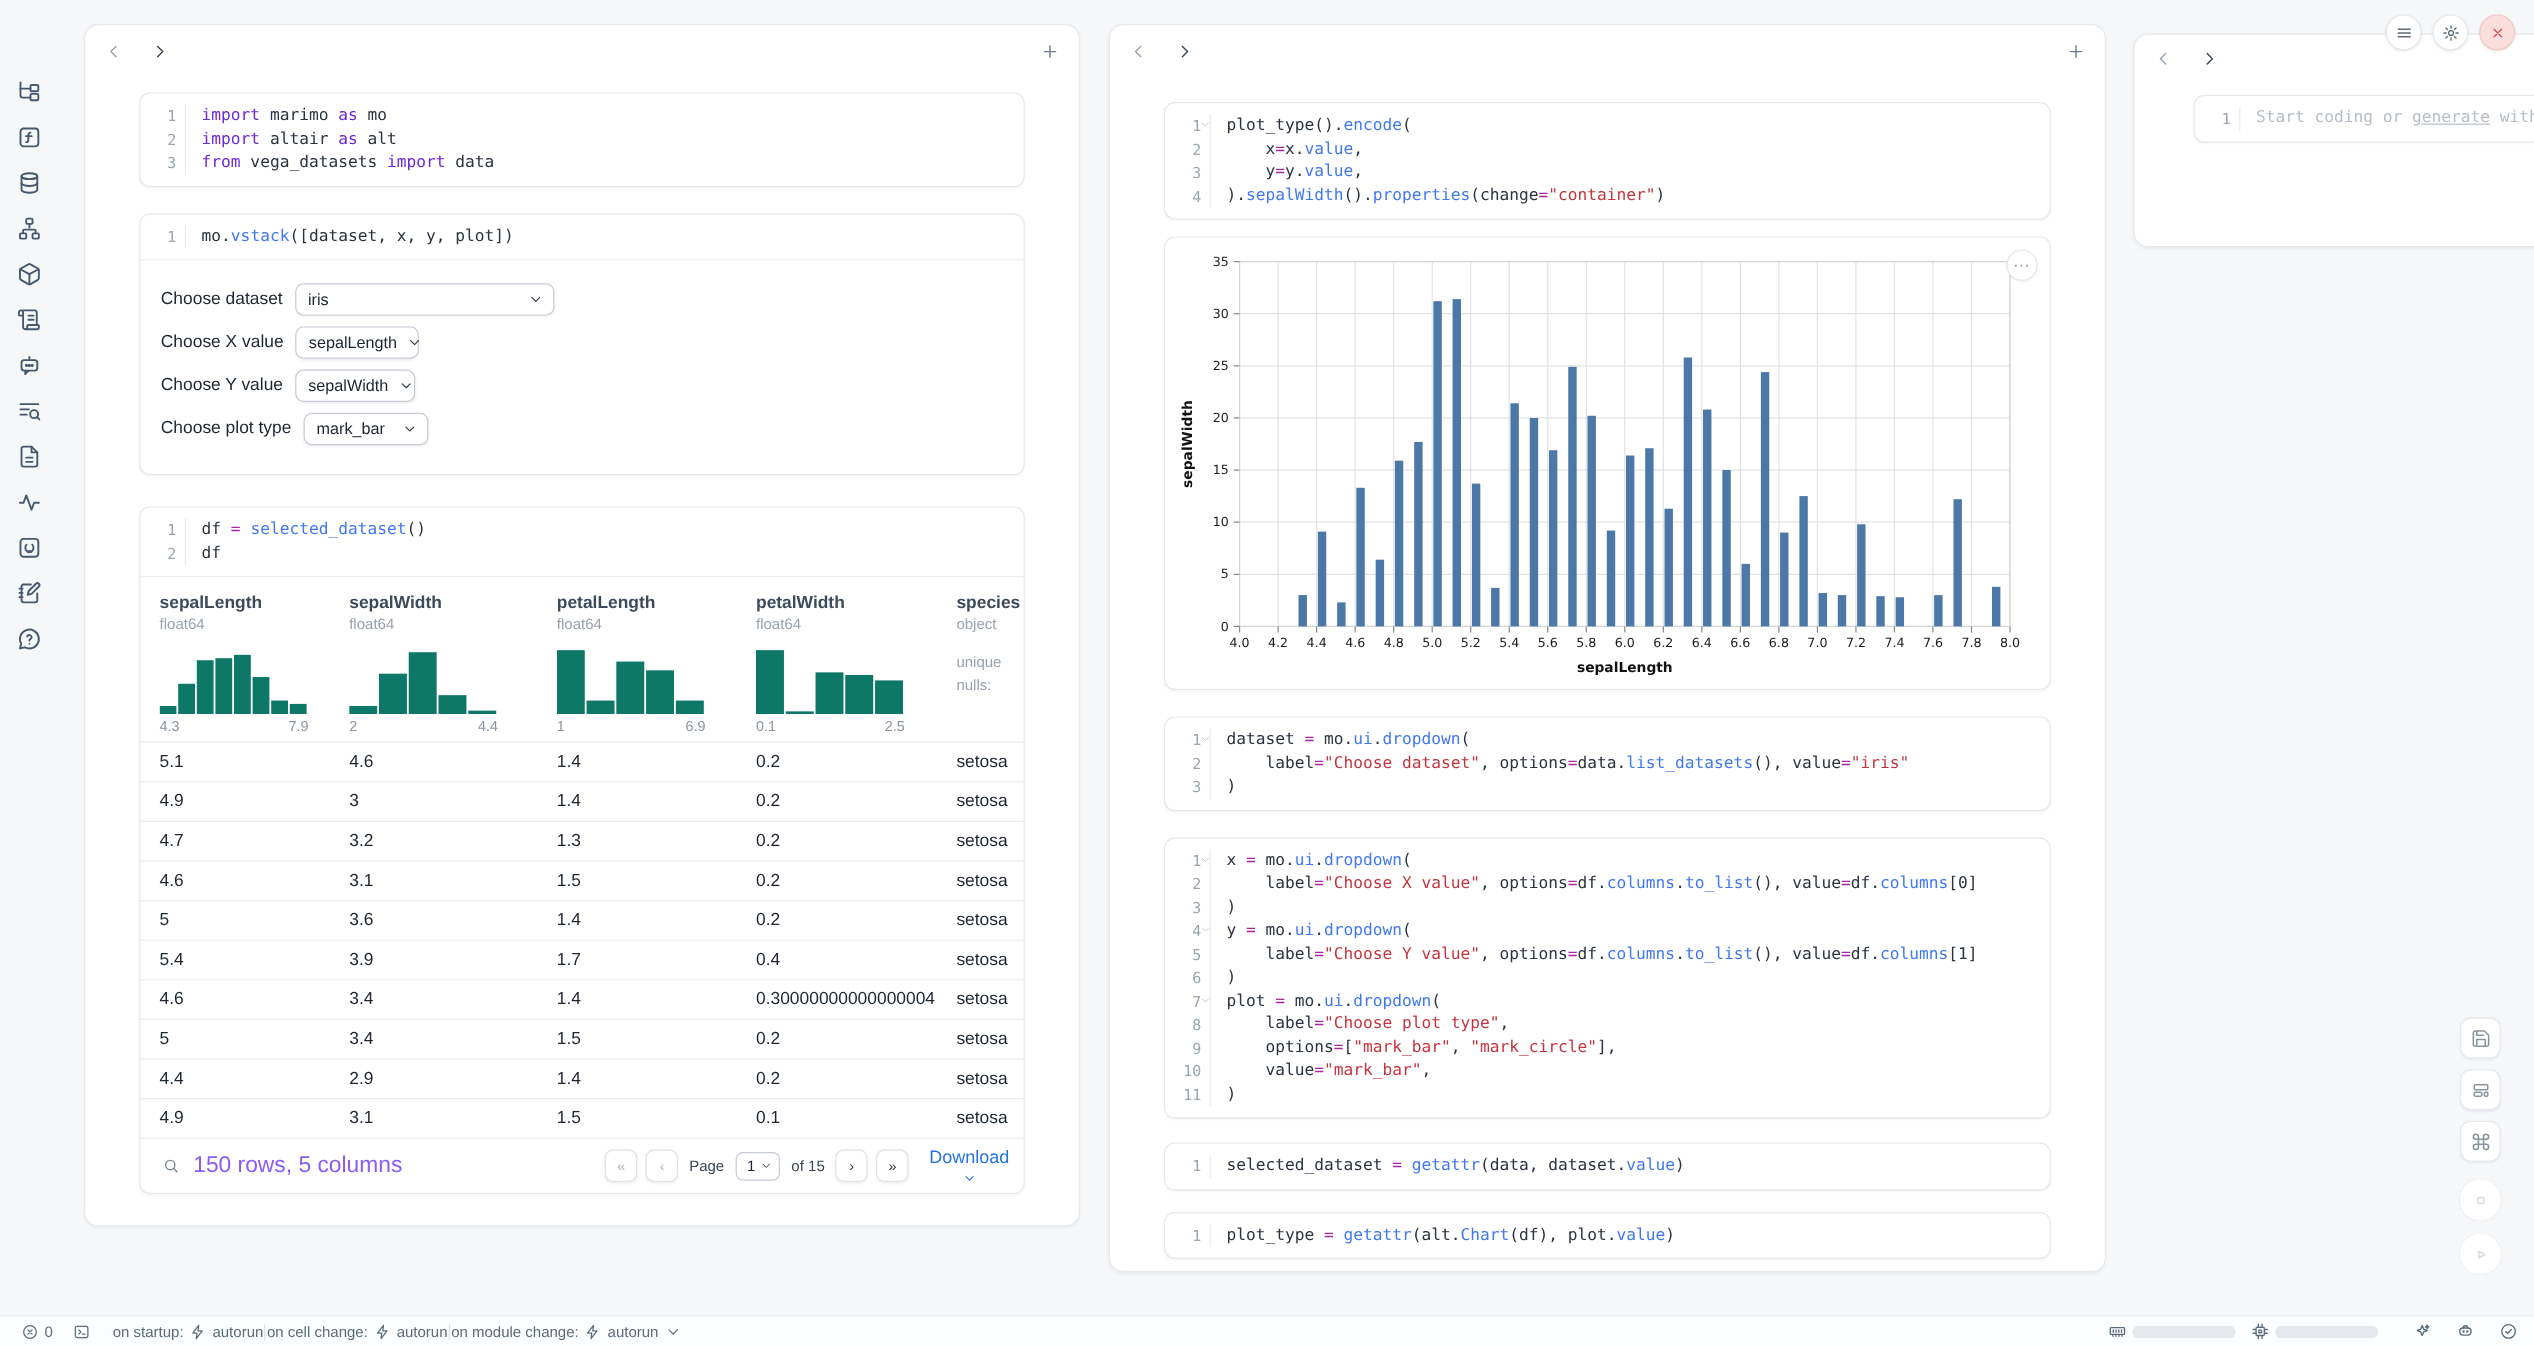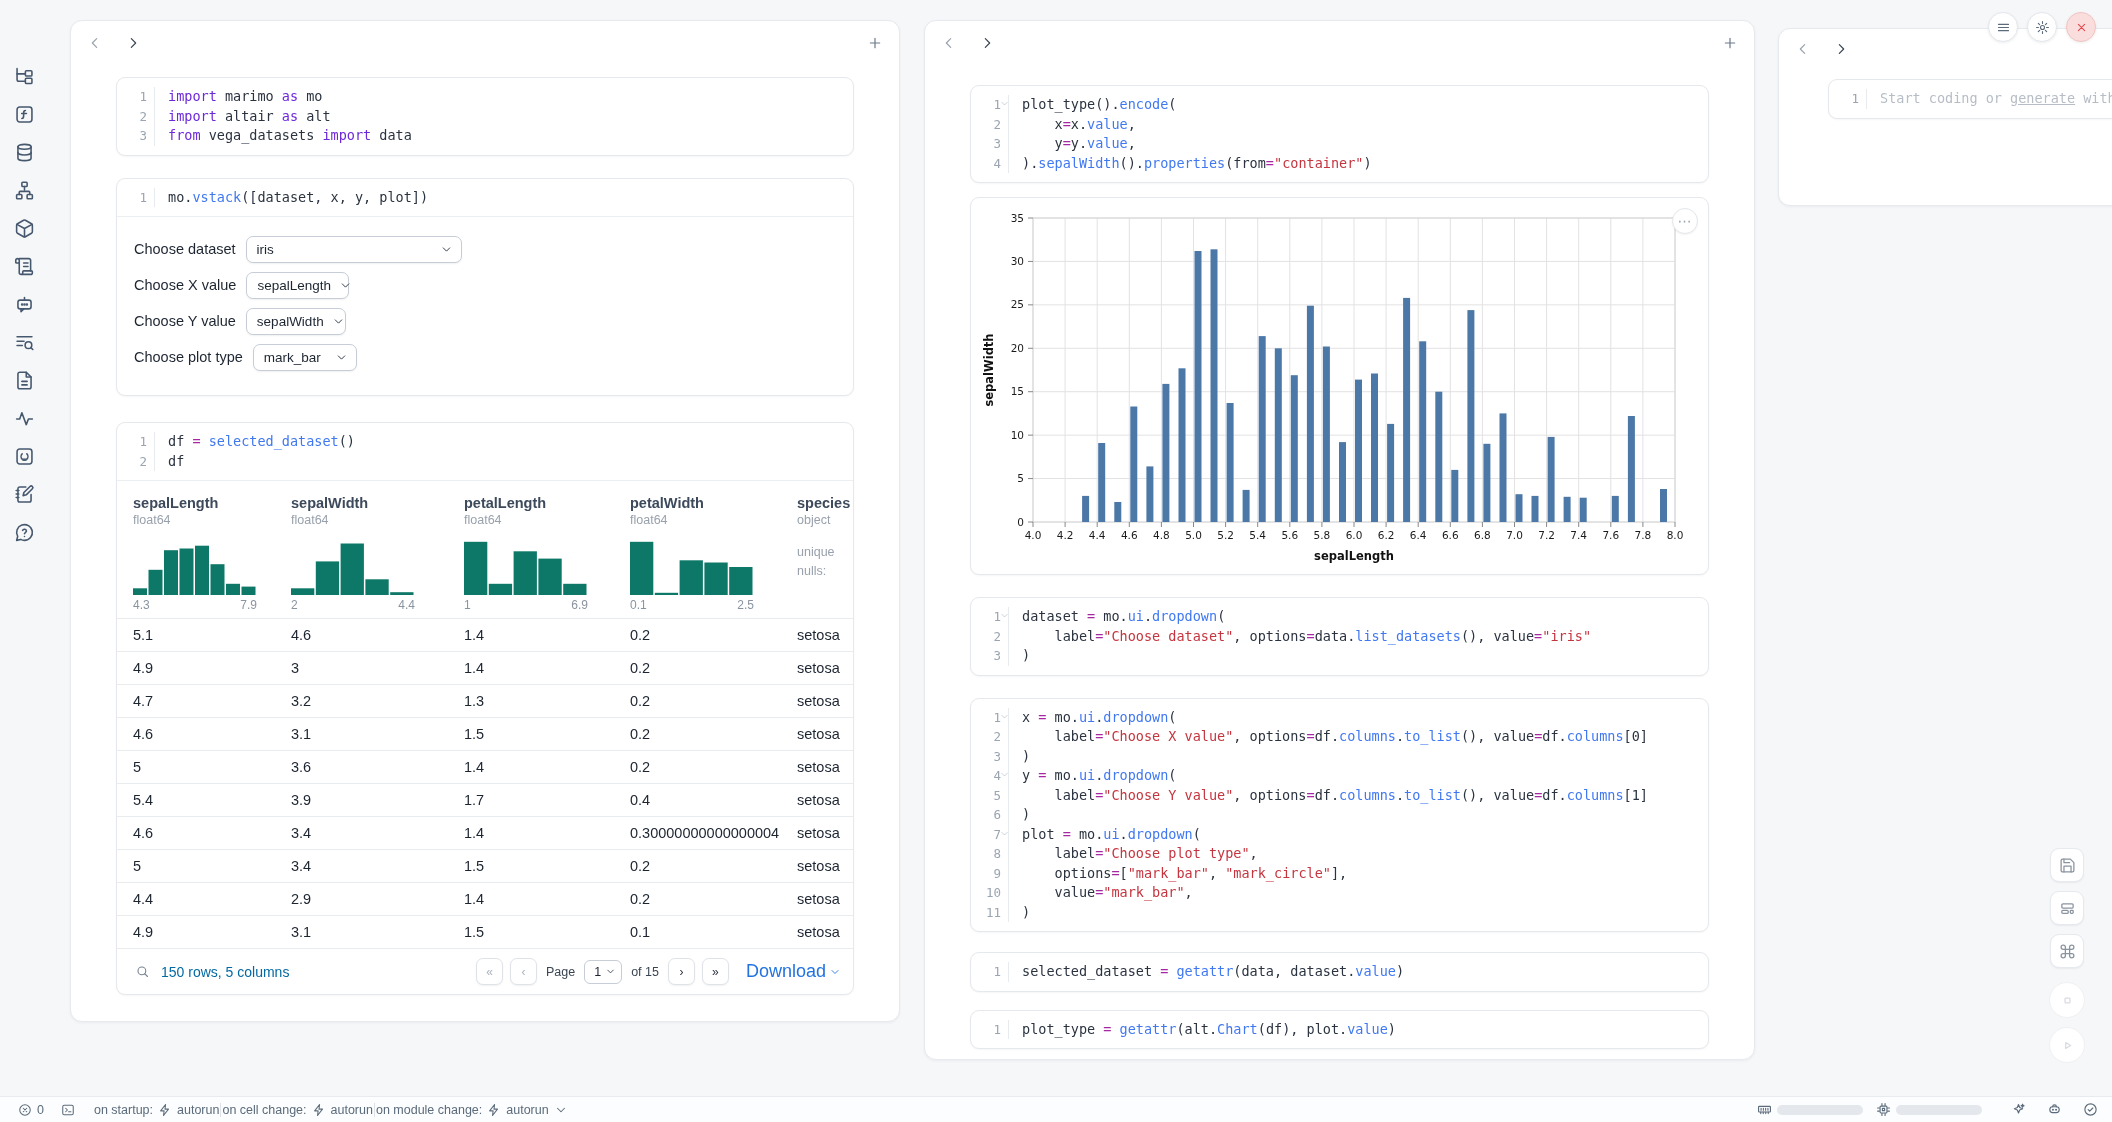--- a/index.html
+++ b/index.html
@@ -60,32 +60,32 @@
   .th .meta { font-size:12.5px; color:#98a1ac; margin-top:16px; line-height:19px; white-space:nowrap; }
   .hist { margin-top:12px; }
   .mm { display:flex; justify-content:space-between; width:124px; font-size:12px; color:#8a94a0; margin-top:3px; }
   .trow { display:grid; grid-template-columns:158px 173px 166px 167px 1fr;
     border-top:1px solid #e9ecef; height:33px; align-items:center; font-size:14.5px; color:#1d2531; }
   .trow > div { padding-left:16px; white-space:nowrap; overflow:hidden; }
 
   .tfoot { border-top:1px solid #e9ecef; height:46px; display:flex; align-items:center;
     padding:0 12px 0 18px; }
   .tfoot .sic { width:15px; height:15px; color:#7a8594; margin-right:11px; }
-  .tfoot .sum { font-size:14px; color:#0369a1; }
+  .tfoot .sum { font-size:19px; color:#8b5cf6; }
   .tfoot .right { margin-left:auto; display:flex; align-items:center; gap:7px; }
   .pgbtn { width:27px; height:27px; border:1px solid #dfe3e8; border-radius:7px; background:#fff;
     box-shadow:0 1px 2px rgba(16,24,40,.06); display:flex; align-items:center; justify-content:center;
     font-size:12px; cursor:pointer; color:#2b3340; }
   .pgbtn.dim { color:#aab2bc; }
   .pglab { font-size:12.5px; color:#3a4553; margin:0 2px; }
   .pgsel { height:24px; border:1px solid #c6cdd6; border-radius:6px; display:inline-flex;
     align-items:center; padding:0 5px 0 9px; font-size:12.5px; background:#fff; cursor:pointer; }
   .pgsel .car { width:11px; height:11px; margin-left:4px; color:#303a46; }
-  .dl { color:#2273e1; font-size:18px; display:inline-flex; align-items:center; gap:3px;
-    margin-left:10px; cursor:pointer; }
+  .dl { color:#2273e1; font-size:15px; display:inline-flex; align-items:center; gap:3px;
+    margin-left:10px; cursor:pointer;flex-direction:column; }
   .dl .car { width:12px; height:12px; }
 
   
   .chart-cell { position:relative; padding:6px 0 2px 4px; }
   .more-btn { position:absolute; top:10px; right:10px; width:26px; height:26px; border-radius:50%;
     border:1px solid #e4e7ea; background:#fff; color:#98a1ab; display:flex; align-items:center;
     justify-content:center; font-size:14px; letter-spacing:1px; cursor:pointer;
     box-shadow:0 1px 2px rgba(16,24,40,.05); }
 
   
@@ -499,21 +499,21 @@
         </svg>
       </span>
   </div>
   <div class="cell" style="margin-top:20px">
     <div class="code">
         <div class="cline"><span class="ln">1<span class="fold"><svg viewBox="0 0 24 24" width="100%" height="100%" fill="none" stroke="currentColor" stroke-width="1.8" stroke-linecap="round" stroke-linejoin="round">
                 <path d="M5 9l7 7 7-7"></path>
               </svg></span></span><span class="ct"><span class="tk-p">plot_type().</span><span class="tk-f">encode</span><span class="tk-p">(</span></span></div>
         <div class="cline"><span class="ln">2</span><span class="ct"><span class="tk-p">    x</span><span class="tk-o">=</span><span class="tk-p">x.</span><span class="tk-f">value</span><span class="tk-p">,</span></span></div>
         <div class="cline"><span class="ln">3</span><span class="ct"><span class="tk-p">    y</span><span class="tk-o">=</span><span class="tk-p">y.</span><span class="tk-f">value</span><span class="tk-p">,</span></span></div>
-        <div class="cline"><span class="ln">4</span><span class="ct"><span class="tk-p">).</span><span class="tk-f">sepalWidth</span><span class="tk-p">().</span><span class="tk-f">properties</span><span class="tk-p">(from</span><span class="tk-o">=</span><span class="tk-s">"container"</span><span class="tk-p">)</span></span></div>
+        <div class="cline"><span class="ln">4</span><span class="ct"><span class="tk-p">).</span><span class="tk-f">sepalWidth</span><span class="tk-p">().</span><span class="tk-f">properties</span><span class="tk-p">(change</span><span class="tk-o">=</span><span class="tk-s">"container"</span><span class="tk-p">)</span></span></div>
       </div>
   </div>
   <div class="cell chart-cell" style="margin-top:14px">
     <div id="chart">
         <svg width="735" height="368" font-family="DejaVu Sans, sans-serif">
           <line x1="58" y1="14" x2="58" y2="318" stroke="#e2e2e2" stroke-width="1"></line>
           <line x1="90.10000000000002" y1="14" x2="90.10000000000002" y2="318" stroke="#e2e2e2" stroke-width="1"></line>
           <line x1="122.20000000000006" y1="14" x2="122.20000000000006" y2="318" stroke="#e2e2e2" stroke-width="1"></line>
           <line x1="154.29999999999995" y1="14" x2="154.29999999999995" y2="318" stroke="#e2e2e2" stroke-width="1"></line>
           <line x1="186.39999999999998" y1="14" x2="186.39999999999998" y2="318" stroke="#e2e2e2" stroke-width="1"></line>

